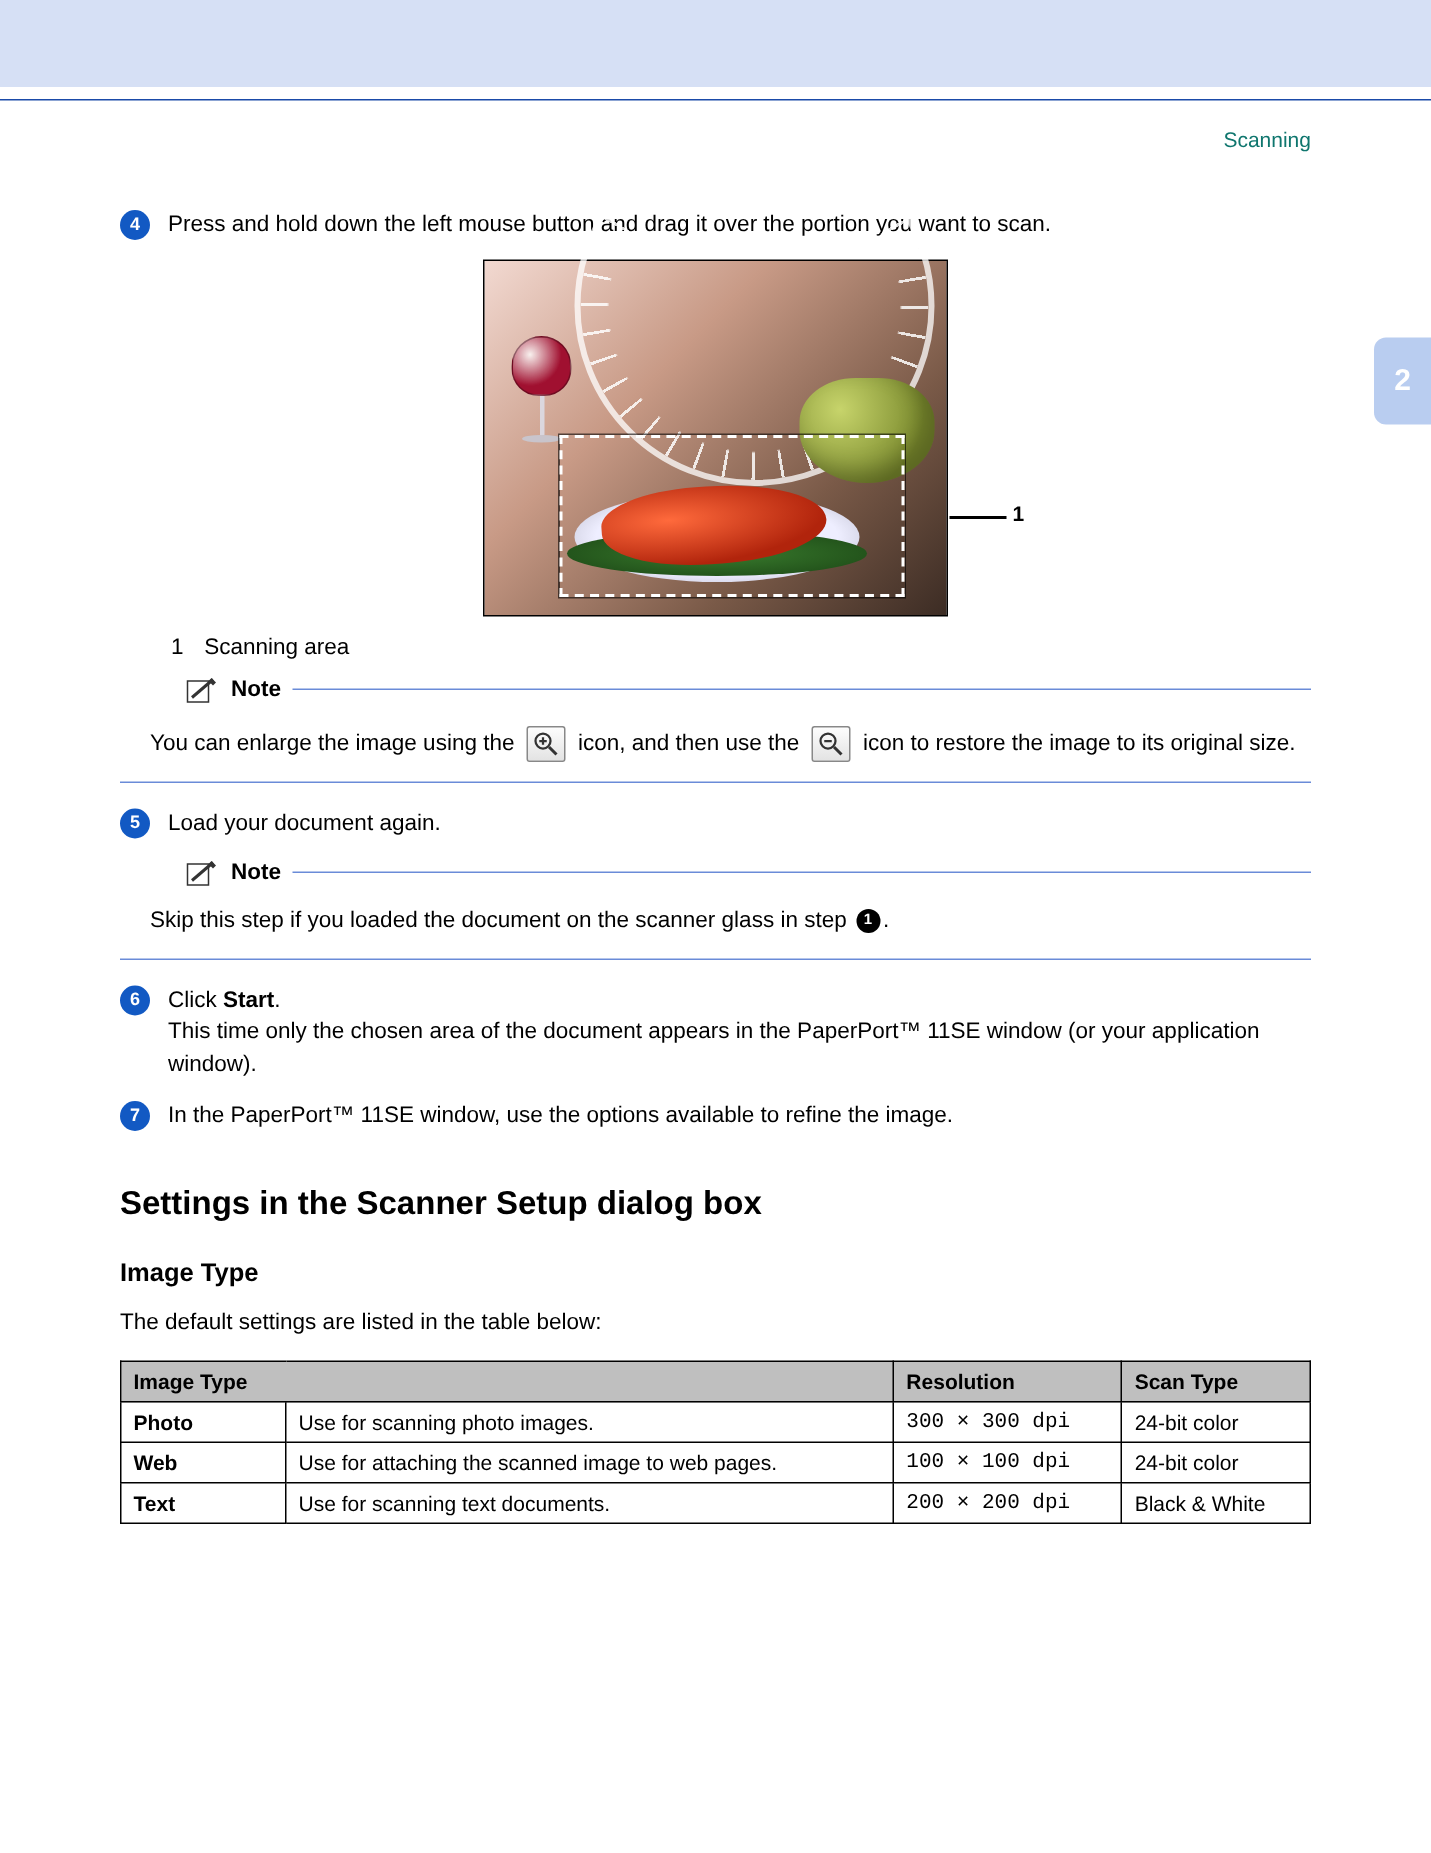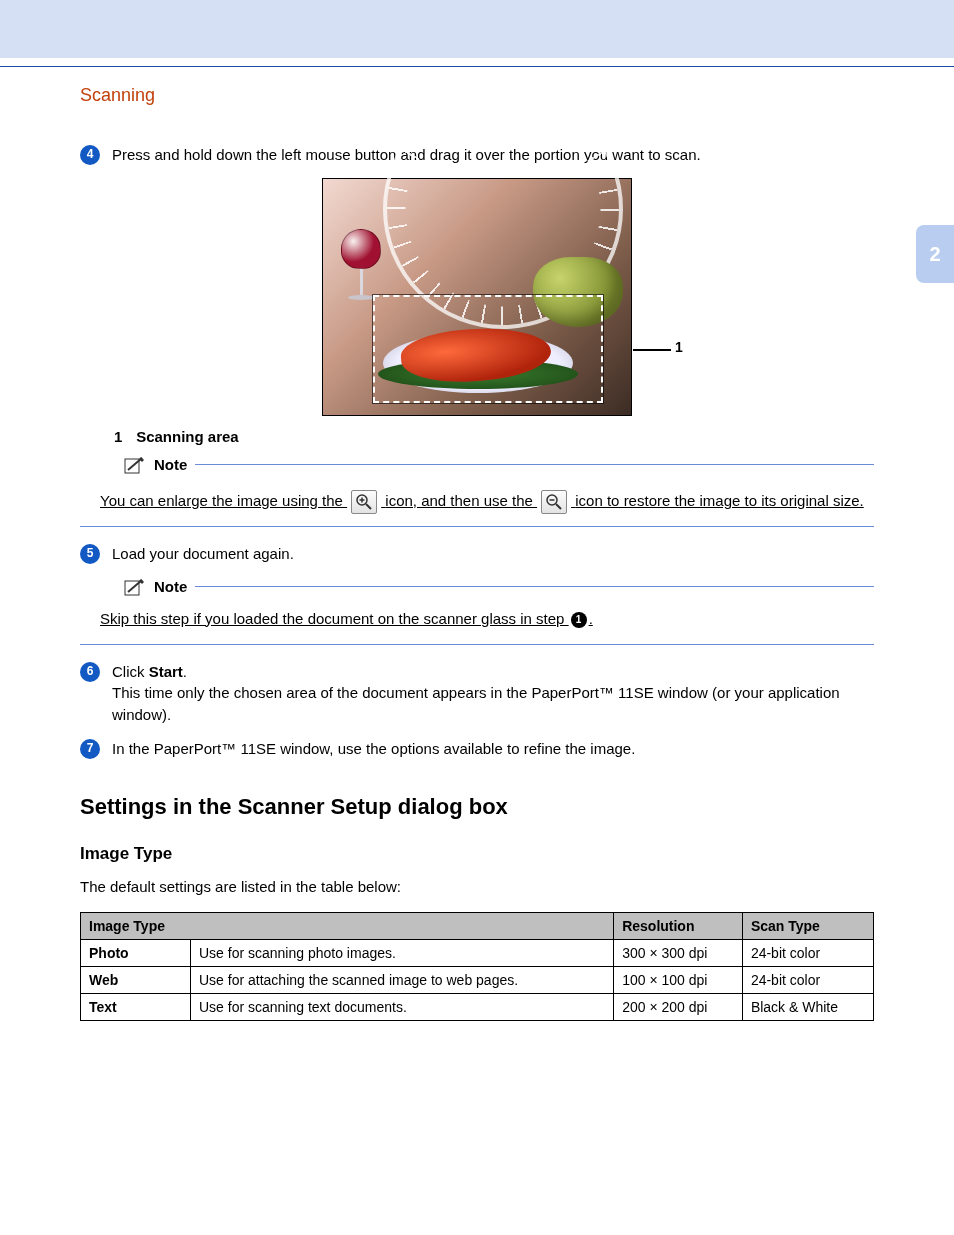--- a/index.html
+++ b/index.html
@@ -19,23 +19,23 @@
   .hr-band {
     height: 1px;
     background: #1a4aa8;
     margin-top: 8px;
   }
   .page {
     padding: 0 80px 40px 80px;
     position: relative;
   }
   .running-head {
-    text-align: left;
-    color: #c2410c;
-    font-size: 18px;
+    text-align: right;
+    color: #0f766e;
+    font-size: 14px;
     margin: 18px 0 38px 0;
   }
   .chapter-tab {
     position: absolute;
     right: 0;
     top: 225px;
     width: 38px;
     height: 58px;
     background: #b9cdf0;
     color: #fff;
@@ -166,41 +166,40 @@
     background:#000;
   }
   .leader-label{
     position:absolute;
     left:352px; top:160px;
     font-weight:bold;
     font-size:14px;
   }
   .caption {
     margin: 6px 0 8px 34px;
-    font-weight: bold;
+    font-weight: normal;
   }
   .caption .cn { display:inline-block; width:18px; }
   .note-block {
     margin: 10px 0 4px 0;
   }
   .note-head {
     display:flex; align-items:center; gap:8px;padding-left:44px;
   }
   .note-head .label { font-weight:bold; }
   .note-rule {
     flex:1; height:1px; background:#6a8bd8;
   }
   .note-icon {
     width:22px;height:20px;
     display:inline-flex;align-items:center;justify-content:center;
   }
   .note-body {
     margin: 12px 0 12px 20px;
     line-height:1.8;
-    text-decoration:underline;
   }
   .note-close {
     height:1px; background:#6a8bd8; margin-top:10px;
   }
   .zoom-btn{
     display:inline-flex;
     width:26px;height:24px;
     border:1px solid #888;
     background:linear-gradient(#fdfdfd,#e3e3e3);
     align-items:center;justify-content:center;
@@ -235,21 +234,21 @@
   table.settings td.k { font-weight:bold; width:110px;}
   .page-num{
     text-align:right;
     font-weight:bold;
     font-size:14px;
     margin-top:70px;
   }
   .page-num .bar{
     display:inline-block;width:18px;height:10px;background:#1259c3;margin-left:6px;vertical-align:middle;
   }
-  .mult { font-family: Liberation Sans, sans-serif; margin-left: 24px; }
+  .mult { font-family: Liberation Mono, monospace; margin-left: 24px; }
 </style>
 </head>
 <body>
 
 <div class="top-bar"></div>
 <div class="hr-band"></div>
 
 <div class="chapter-tab">2</div>
 
 <div class="page">

